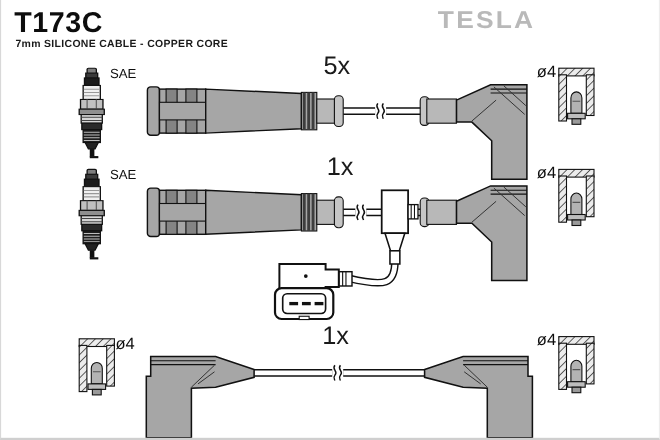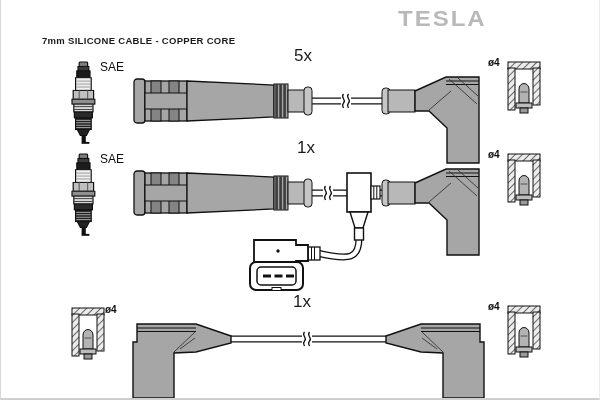--- a/index.html
+++ b/index.html
@@ -4,41 +4,42 @@
 <style>
   html,body{margin:0;padding:0;background:#fff;}
   .stage{
     position:relative;width:600px;height:400px;background:#ffffff;overflow:hidden;
     font-family:"Liberation Sans", sans-serif;color:#111;
     border-left:1px solid #d8d8d8;border-bottom:2px solid #cfcfcf;border-right:1px solid #ededed;
     box-sizing:border-box;
   }
   .abs{position:absolute;white-space:nowrap;}
   .title{left:12px;top:5px;font-size:26px;font-weight:bold;letter-spacing:.5px;color:#0d0d0d;}
-  .subtitle{left:13px;top:35px;font-size:9.5px;font-weight:bold;letter-spacing:.3px;color:#1a1a1a;margin-left:28px;}
+  .subtitle{left:13px;top:35px;font-size:9.5px;font-weight:bold;letter-spacing:.3px;color:#1a1a1a;}
   .brand{left:397px;top:6px;font-size:24px;font-weight:bold;letter-spacing:2px;color:#b9b9b9;transform:scaleY(.92);transform-origin:top left;}
-  .qty{font-size:17px;color:#1a1a1a;}
+  .qty{font-size:23px;color:#1a1a1a;}
   .qty1{left:293px;top:46px;}
   .qty2{left:296px;top:138px;}
   .qty3{left:292px;top:292px;}
   .sae{font-size:12px;font-weight:normal;color:#0d0d0d;}
   .sae1{left:99px;top:60px;}
   .sae2{left:99px;top:152px;}
-  .dia{font-size:10px;font-weight:bold;color:#0d0d0d;}
+  .dia{font-size:15px;font-weight:normal;color:#0d0d0d;}
   .dia1{left:487px;top:57px;}
   .dia2{left:487px;top:149px;}
   .dia3l{left:104px;top:304px;}
   .dia3r{left:487px;top:301px;}
   svg{position:absolute;left:0;top:0;}
 </style>
 </head>
 <body>
 
 <div class="stage">
 
+  <div class="abs title">T173C</div>
   <div class="abs subtitle">7mm SILICONE CABLE - COPPER CORE</div>
   <div class="abs brand">TESLA</div>
 
   <div class="abs sae sae1">SAE</div>
   <div class="abs sae sae2">SAE</div>
 
   <div class="abs qty qty1">5x</div>
   <div class="abs qty qty2">1x</div>
   <div class="abs qty qty3">1x</div>
 

